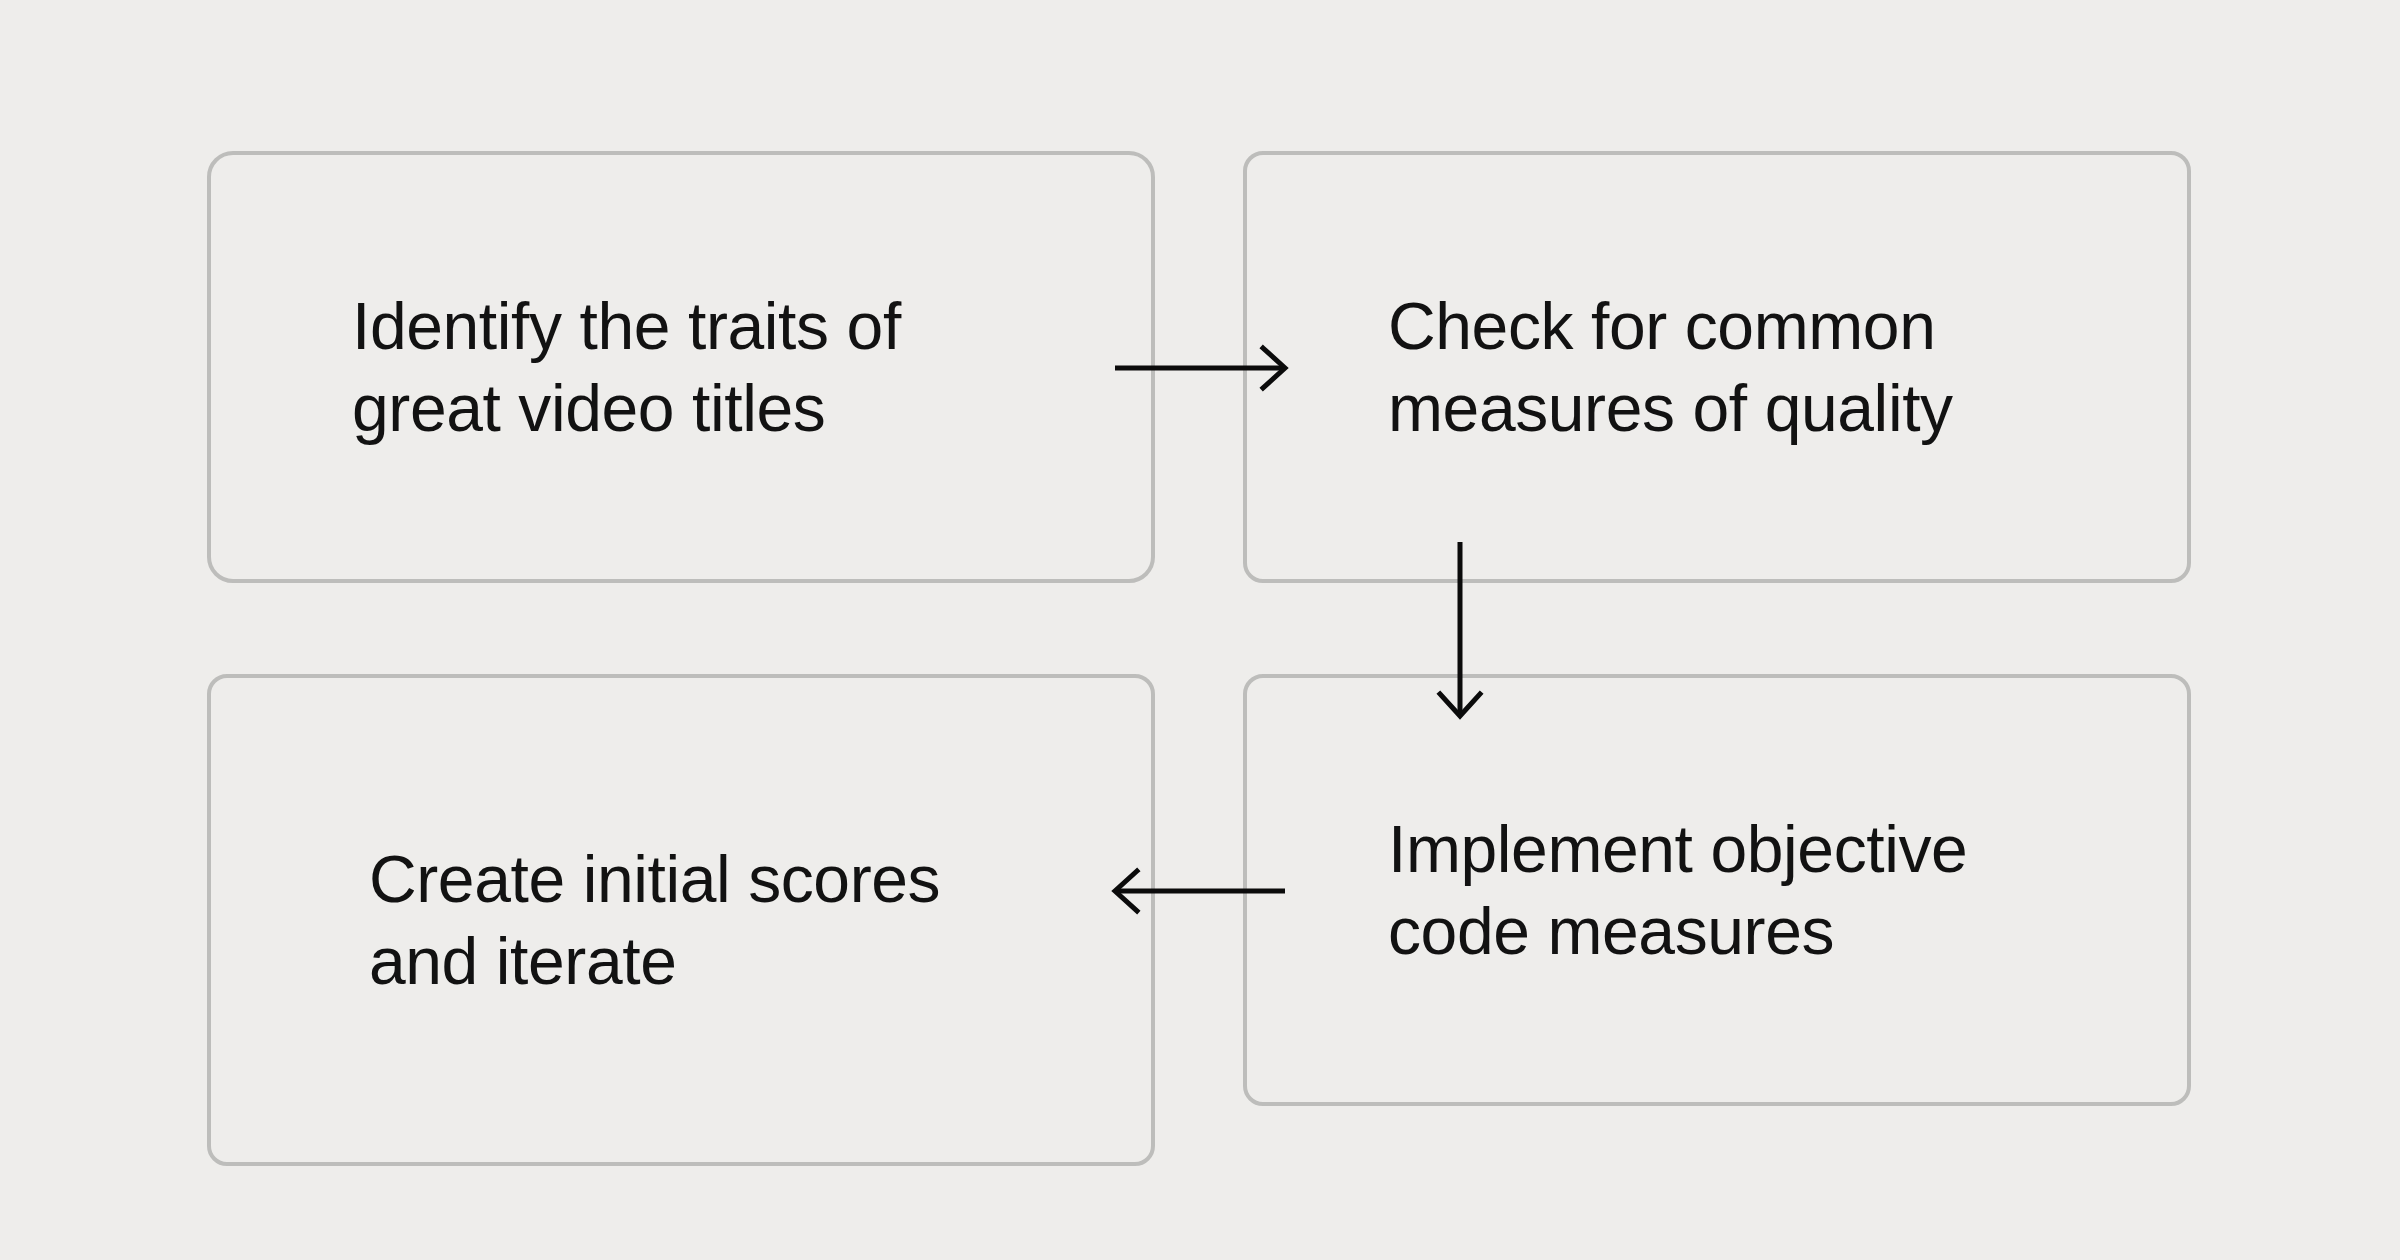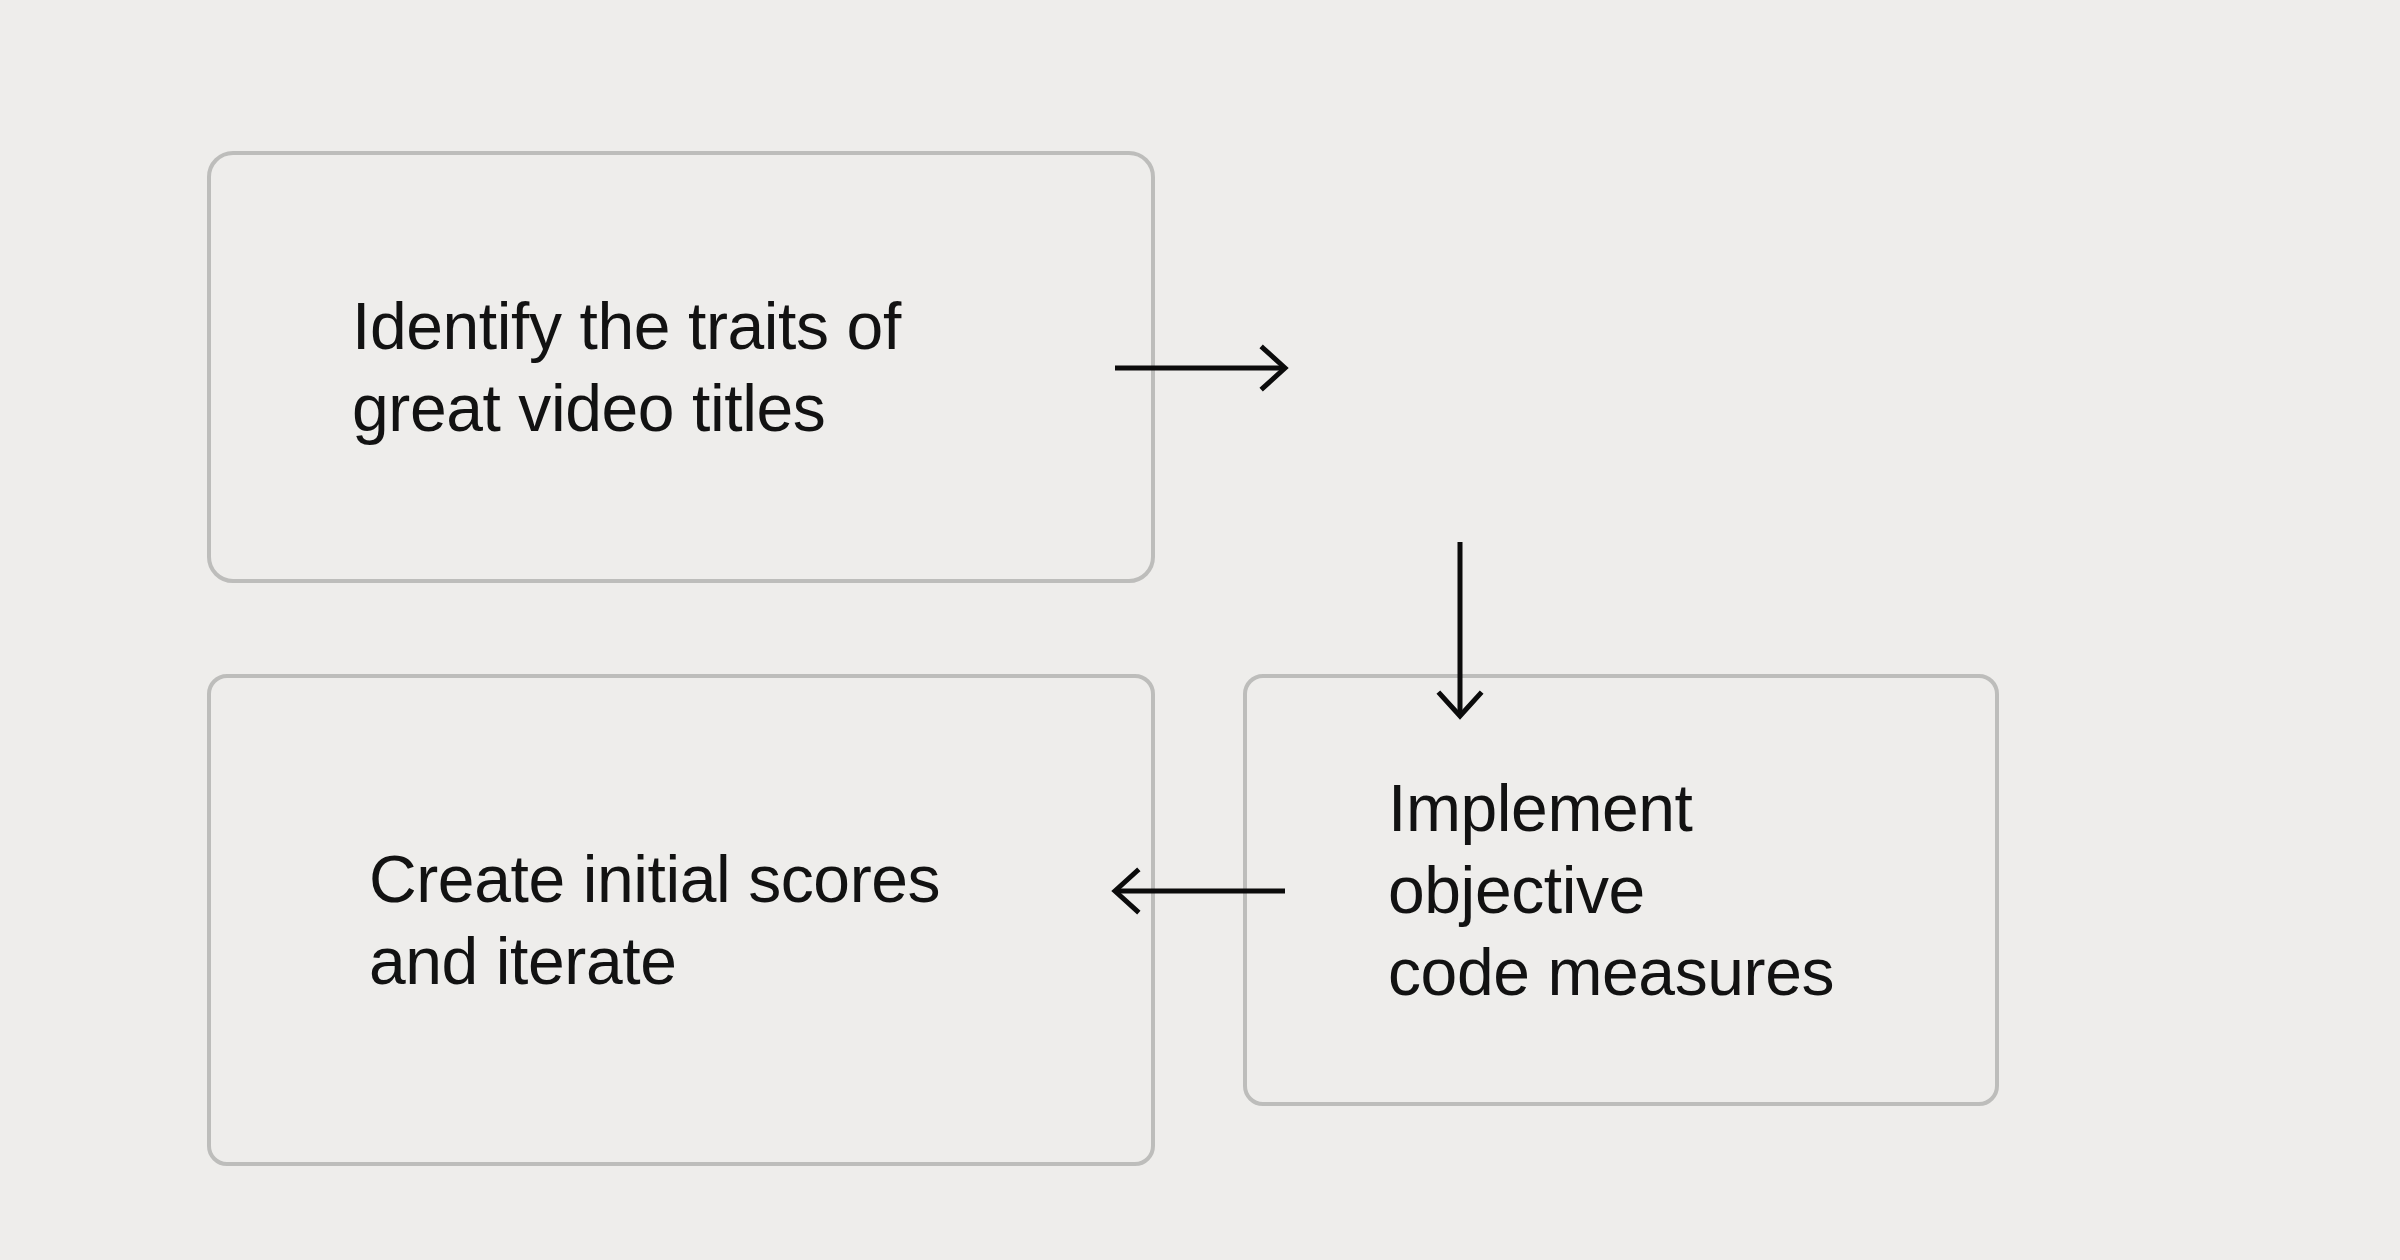--- a/index.html
+++ b/index.html
@@ -41,21 +41,21 @@
     letter-spacing: -0.4px;
     padding-left: 141px;
     padding-right: 40px;
     white-space: pre-line;
   }
 
   
   #node-1 { left: 207px;  top: 151px;  width: 948px;  height: 432px; border-radius: 26px; }
   #node-2 { left: 1243px; top: 151px;  width: 948px;  height: 432px; }
   #node-3 { left: 207px;  top: 674px;  width: 948px;  height: 492px; padding-left: 17px; }
-  #node-4 { left: 1243px; top: 674px;  width: 756px;  height: 432px; }
+  #node-4 { left: 1243px; top: 674px;  width: 948px;  height: 432px; }
 
   .connector {
     position: absolute;
     overflow: visible;
   }
 
   #connector-1-2 { left: 1100px; top: 318px;  width: 220px; height: 100px; }
   #connector-2-4 { left: 1410px; top: 530px;  width: 100px; height: 200px; }
   #connector-4-3 { left: 1100px; top: 841px;  width: 220px; height: 100px; }
 
@@ -74,20 +74,24 @@
 </head>
 <body>
 
 <div id="diagram-canvas">
 
   <div class="node-box" id="node-1">
     <div class="node-label">Identify the traits of
 great video titles</div>
   </div>
 
+  <div class="node-box" id="node-2">
+    <div class="node-label">Check for common
+measures of quality</div>
+  </div>
 
   <div class="node-box" id="node-3">
     <div class="node-label">Create initial scores
 and iterate</div>
   </div>
 
   <div class="node-box" id="node-4">
     <div class="node-label">Implement objective
 code measures</div>
   </div>

